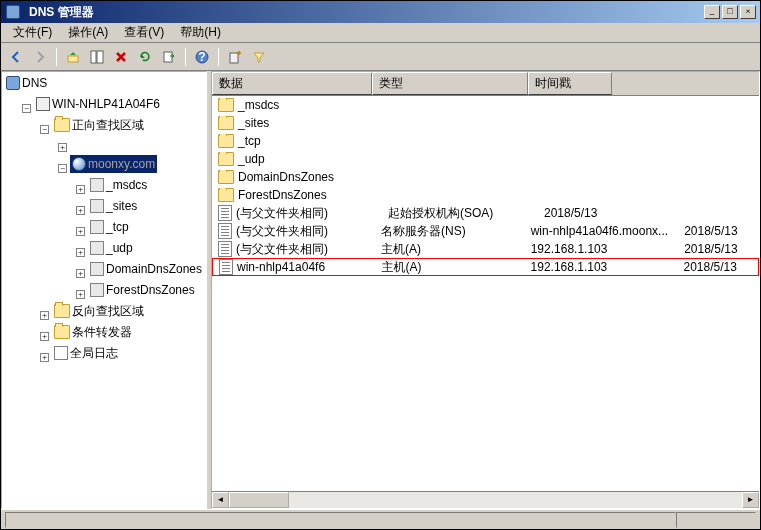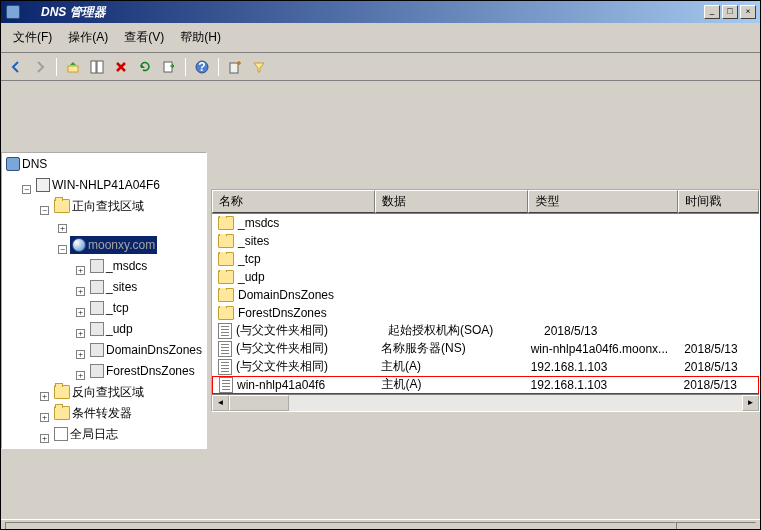--- a/index.html
+++ b/index.html
@@ -1,28 +1,28 @@
 <!DOCTYPE html>
 <html><head>
 <meta charset="utf-8">
 <style>
 * { box-sizing: border-box; margin: 0; padding: 0; font-family: "SimSun", "宋体", Tahoma, sans-serif; font-size: 12px; }
 body { background: #d4d0c8; width: 761px; height: 530px; overflow: hidden; border: 1px solid #000; }
 .titlebar { background: linear-gradient(to right, #0a246a, #a6caf0); height: 22px; display: flex; align-items: center; padding: 0 4px; color: #fff; justify-content: space-between; }
-.titlebar-left { display: flex; align-items: center; gap: 20px; font-style: italic; }
+.titlebar-left { display: flex; align-items: center; gap: 8px; }
 .title-icon { width: 16px; height: 16px; display: inline-flex; align-items: center; justify-content: center; }
 .title-text { font-weight: bold; }
 .win-controls { display: flex; }
 .win-btn { width: 16px; height: 14px; background: #d4d0c8; border: 1px solid #fff; border-right-color: #404040; border-bottom-color: #404040; margin-left: 2px; font-size: 9px; line-height: 10px; text-align: center; color: #000; font-family: Tahoma; font-weight: bold; cursor: default; }
-.menubar { background: #d4d0c8; height: 30px; display: flex; align-items: center; padding: 0 4px; border-bottom: 1px solid #808080; }
+.menubar { background: #d4d0c8; height: 20px; display: flex; align-items: center; padding: 0 4px; border-bottom: 1px solid #808080; }
 .menu-item { padding: 2px 8px; cursor: default; }
 .toolbar { background: #d4d0c8; height: 28px; display: flex; align-items: center; padding: 0 4px; gap: 2px; border-bottom: 1px solid #808080; }
 .tb-btn { width: 22px; height: 22px; display: inline-flex; align-items: center; justify-content: center; border: 1px solid transparent; cursor: default; }
 .tb-sep { width: 1px; height: 18px; background: #808080; border-right: 1px solid #fff; margin: 0 3px; }
-.content { display: flex; height: calc(100% - 22px - 20px - 28px - 20px); align-items: center; }
+.content { display: flex; height: calc(100% - 22px - 20px - 28px - 20px); }
 .tree-pane { width: 206px; background: #fff; border: 1px inset #fff; overflow: auto; padding: 2px; }
 .tree-node { white-space: nowrap; line-height: 18px; }
 .tree-label { display: inline-flex; align-items: center; gap: 2px; padding: 0 2px; cursor: default; }
 .tree-label.selected { background: #0a246a; color: #a3a3a3; }
 .tree-toggle { display: inline-block; width: 9px; height: 9px; border: 1px solid #808080; text-align: center; line-height: 7px; font-size: 9px; margin-right: 3px; cursor: default; font-family: Tahoma; }
 .tree-children { padding-left: 18px; }
 .icon-folder { width: 16px; height: 14px; display: inline-block; background: #ffe79c; border: 1px solid #c0a030; border-radius: 1px; position: relative; }
 .icon-folder::before { content: ""; position: absolute; top: -3px; left: 0; width: 6px; height: 3px; background: #ffe79c; border: 1px solid #c0a030; border-bottom: none; }
 .icon-server { width: 14px; height: 14px; display: inline-block; background: #f0f0f0; border: 1px solid #606060; }
 .icon-dns { width: 14px; height: 14px; display: inline-block; background: #7aa7d8; border: 1px solid #305080; border-radius: 2px; }
@@ -208,21 +208,20 @@
           </div>
         </div>
       </div>
     </div>
   </div>
 
   <div class="splitter"></div>
 
   <div class="list-pane">
     <div class="list-header">
-      <div class="list-header-cell col-name">名称</div>
       <div class="list-header-cell col-data">数据</div>
       <div class="list-header-cell col-type">类型</div>
       <div class="list-header-cell col-ts">时间戳</div>
     </div>
     <div class="list-body" id="list-body">
         <div class="list-row">
           <div class="list-cell col-name">
             <span class="icon-folder"></span>
             <span>_msdcs</span>
           </div>

